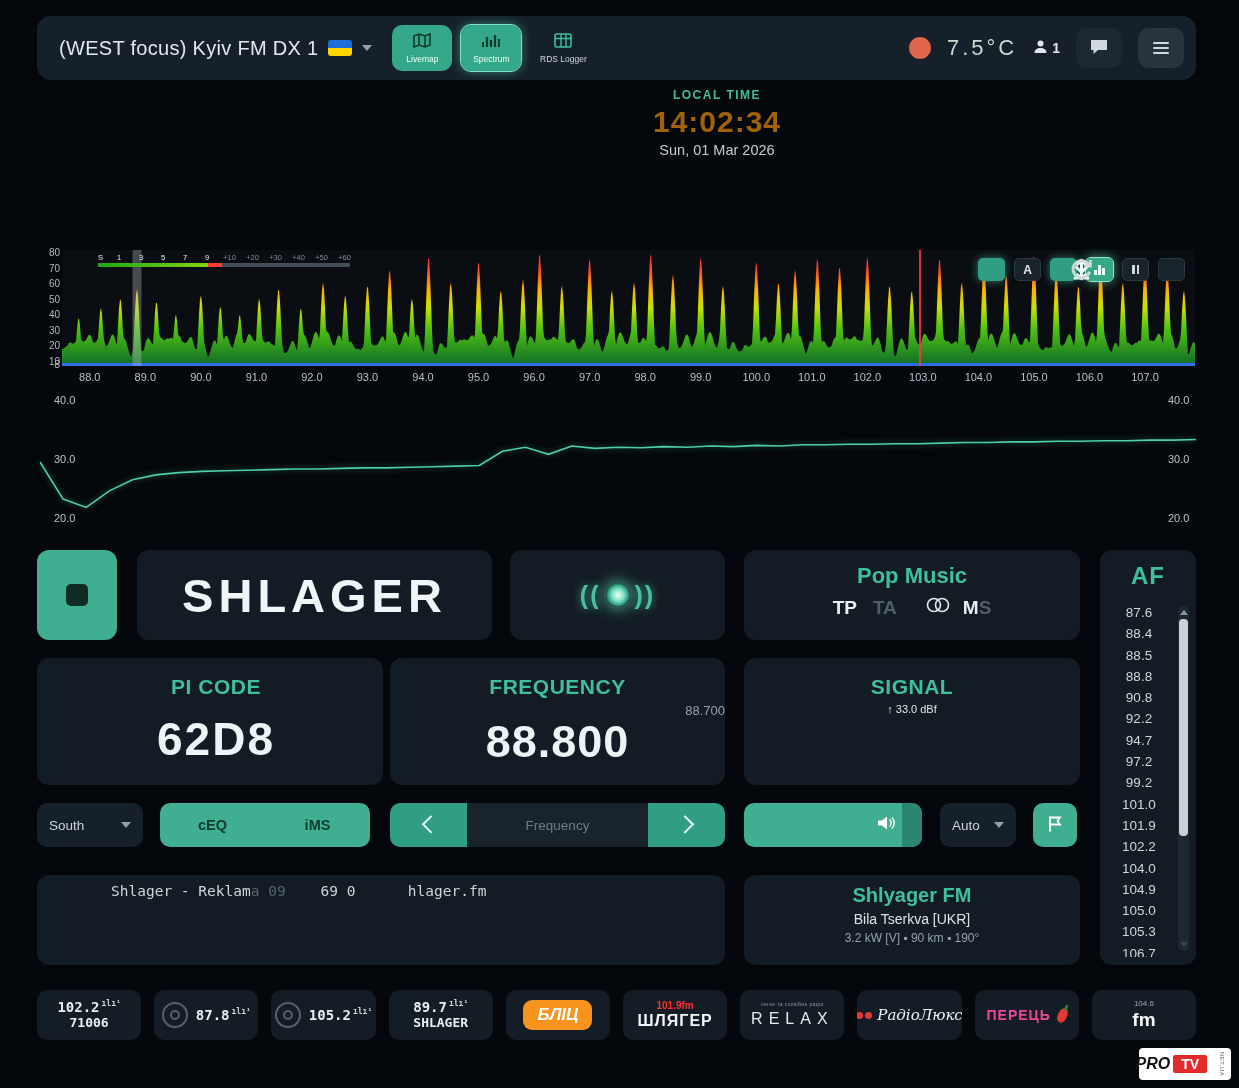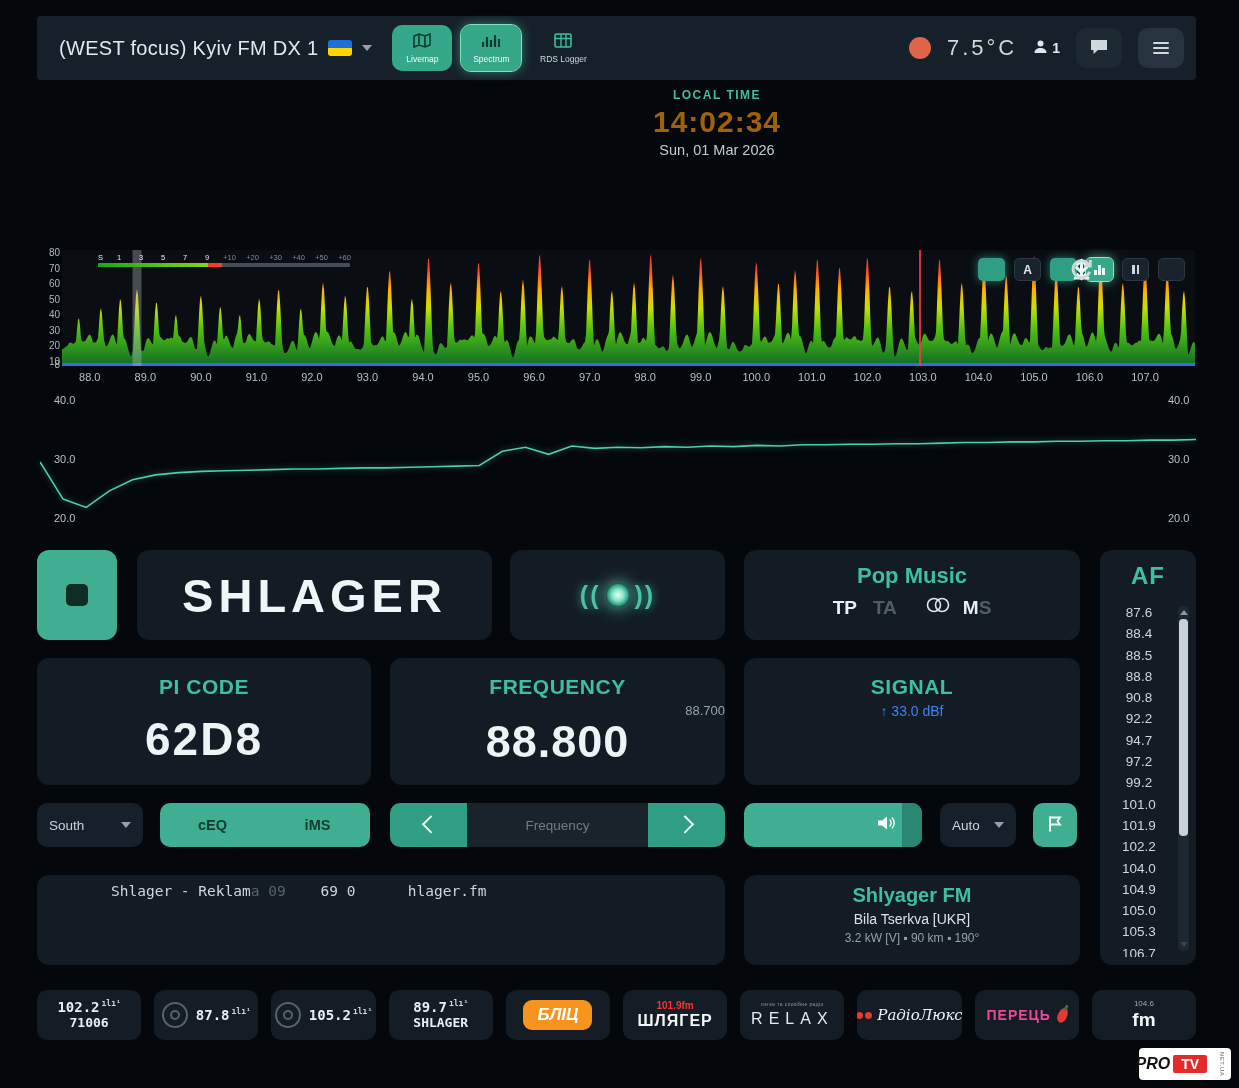--- a/index.html
+++ b/index.html
@@ -1,20 +1,20 @@
 <!DOCTYPE html>
 <html><head>
 <meta charset="utf-8">
 <style>
   html,body{margin:0;padding:0;background:#03060a;}
   #app{position:relative;width:1239px;height:1088px;background:#04070b;font-family:"Liberation Sans",sans-serif;overflow:hidden;color:#e8eef1;}
   .panel{position:absolute;background:#131c24;border-radius:12px;}
 
   
-  .topbar{position:absolute;left:37px;top:16px;width:1159px;height:64px;background:#15202a;border-radius:4px;display:flex;align-items:center;padding:0 12px 0 22px;box-sizing:border-box;}
+  .topbar{position:absolute;left:37px;top:16px;width:1159px;height:64px;background:#15202a;border-radius:14px;display:flex;align-items:center;padding:0 12px 0 22px;box-sizing:border-box;}
   .server-select{display:flex;align-items:center;gap:10px;cursor:pointer;}
   .server-title{font-size:20px;color:#dfe9ee;letter-spacing:.3px;}
   .ua-flag{width:24px;height:16px;border-radius:3px;background:linear-gradient(#1e6fd9 50%,#ffd500 50%);display:inline-block;}
   .chev-down{width:0;height:0;border-left:5px solid transparent;border-right:5px solid transparent;border-top:6px solid #93a1aa;}
   .topnav{display:flex;gap:9px;margin-left:20px;}
   .nav-btn{width:60px;height:46px;border-radius:10px;display:flex;flex-direction:column;align-items:center;justify-content:center;gap:3px;background:#35a88a;border:none;cursor:pointer;padding:0;}
   .nav-btn.active{box-shadow:0 0 12px rgba(86,227,183,.55);outline:1px solid #7fe3c4;}
   .nav-btn.ghost{background:transparent;width:66px;}
   .nav-label{font-size:8.5px;color:#eafff7;font-family:inherit;}
   .nav-btn.ghost .nav-label{color:#cfd8dc;}
@@ -92,26 +92,26 @@
   .af-item{font-size:13.5px;color:#cdd6db;line-height:21.3px;cursor:pointer;}
   .af-scrollbar{position:absolute;right:7px;top:56px;bottom:14px;width:11px;background:#1d2831;border-radius:5px;}
   .af-sb-thumb{position:absolute;left:1px;right:1px;top:13px;height:63%;background:#c9d2d8;border-radius:4px;cursor:grab;}
   .af-sb-up,.af-sb-down{position:absolute;left:0;right:0;height:11px;display:flex;align-items:center;justify-content:center;cursor:pointer;}
   .af-sb-up{top:1px;} .af-sb-down{bottom:1px;}
   .tri-up{width:0;height:0;border-left:4px solid transparent;border-right:4px solid transparent;border-bottom:5px solid #8a98a1;}
   .tri-down{width:0;height:0;border-left:4px solid transparent;border-right:4px solid transparent;border-top:5px solid #39444d;}
 
   
   .info-panel{position:absolute;top:658px;height:127px;background:#131c24;border-radius:12px;text-align:center;}
-  .pi-panel{left:37px;width:334px;} .freq-panel{left:390px;width:335px;} .sig-panel{left:744px;width:336px;}
+  .pi-panel{left:37px;width:334px;padding-left:12px;} .freq-panel{left:390px;width:335px;} .sig-panel{left:744px;width:336px;}
   .info-title{margin-top:17px;font-size:21px;font-weight:bold;color:#3fbf9c;letter-spacing:.5px;}
   .pi-value{margin-top:13px;font-size:46px;font-weight:bold;color:#eef3f5;letter-spacing:2px;}
   .freq-prev{margin-top:4px;font-size:13px;color:#93a1a9;text-align:right;}
   .freq-value{font-size:45px;font-weight:bold;color:#eef3f5;letter-spacing:1px;margin-top:-2px;}
-  .sig-peak{margin-top:4px;font-size:14px;color:#3b82f6;}
+  .sig-peak{margin-top:4px;font-size:11px;color:#e5e5e5;}
   .sig-row{display:flex;align-items:baseline;justify-content:center;margin-top:-6px;}
   .sig-int{font-size:46px;font-weight:bold;color:#eef3f5;}
   .sig-dec{font-size:36px;font-weight:bold;color:#b9c3c9;}
   .sig-unit{font-size:17px;color:#8a98a1;margin-left:7px;}
 
   
   .ctl{position:absolute;top:803px;height:44px;box-sizing:border-box;}
   .select{background:#15202a;border-radius:10px;display:flex;align-items:center;justify-content:space-between;padding:0 12px;color:#c9d3d9;font-size:13.5px;cursor:pointer;}
   .sel-south{left:37px;width:106px;}
   .sel-mode{left:940px;width:76px;}

